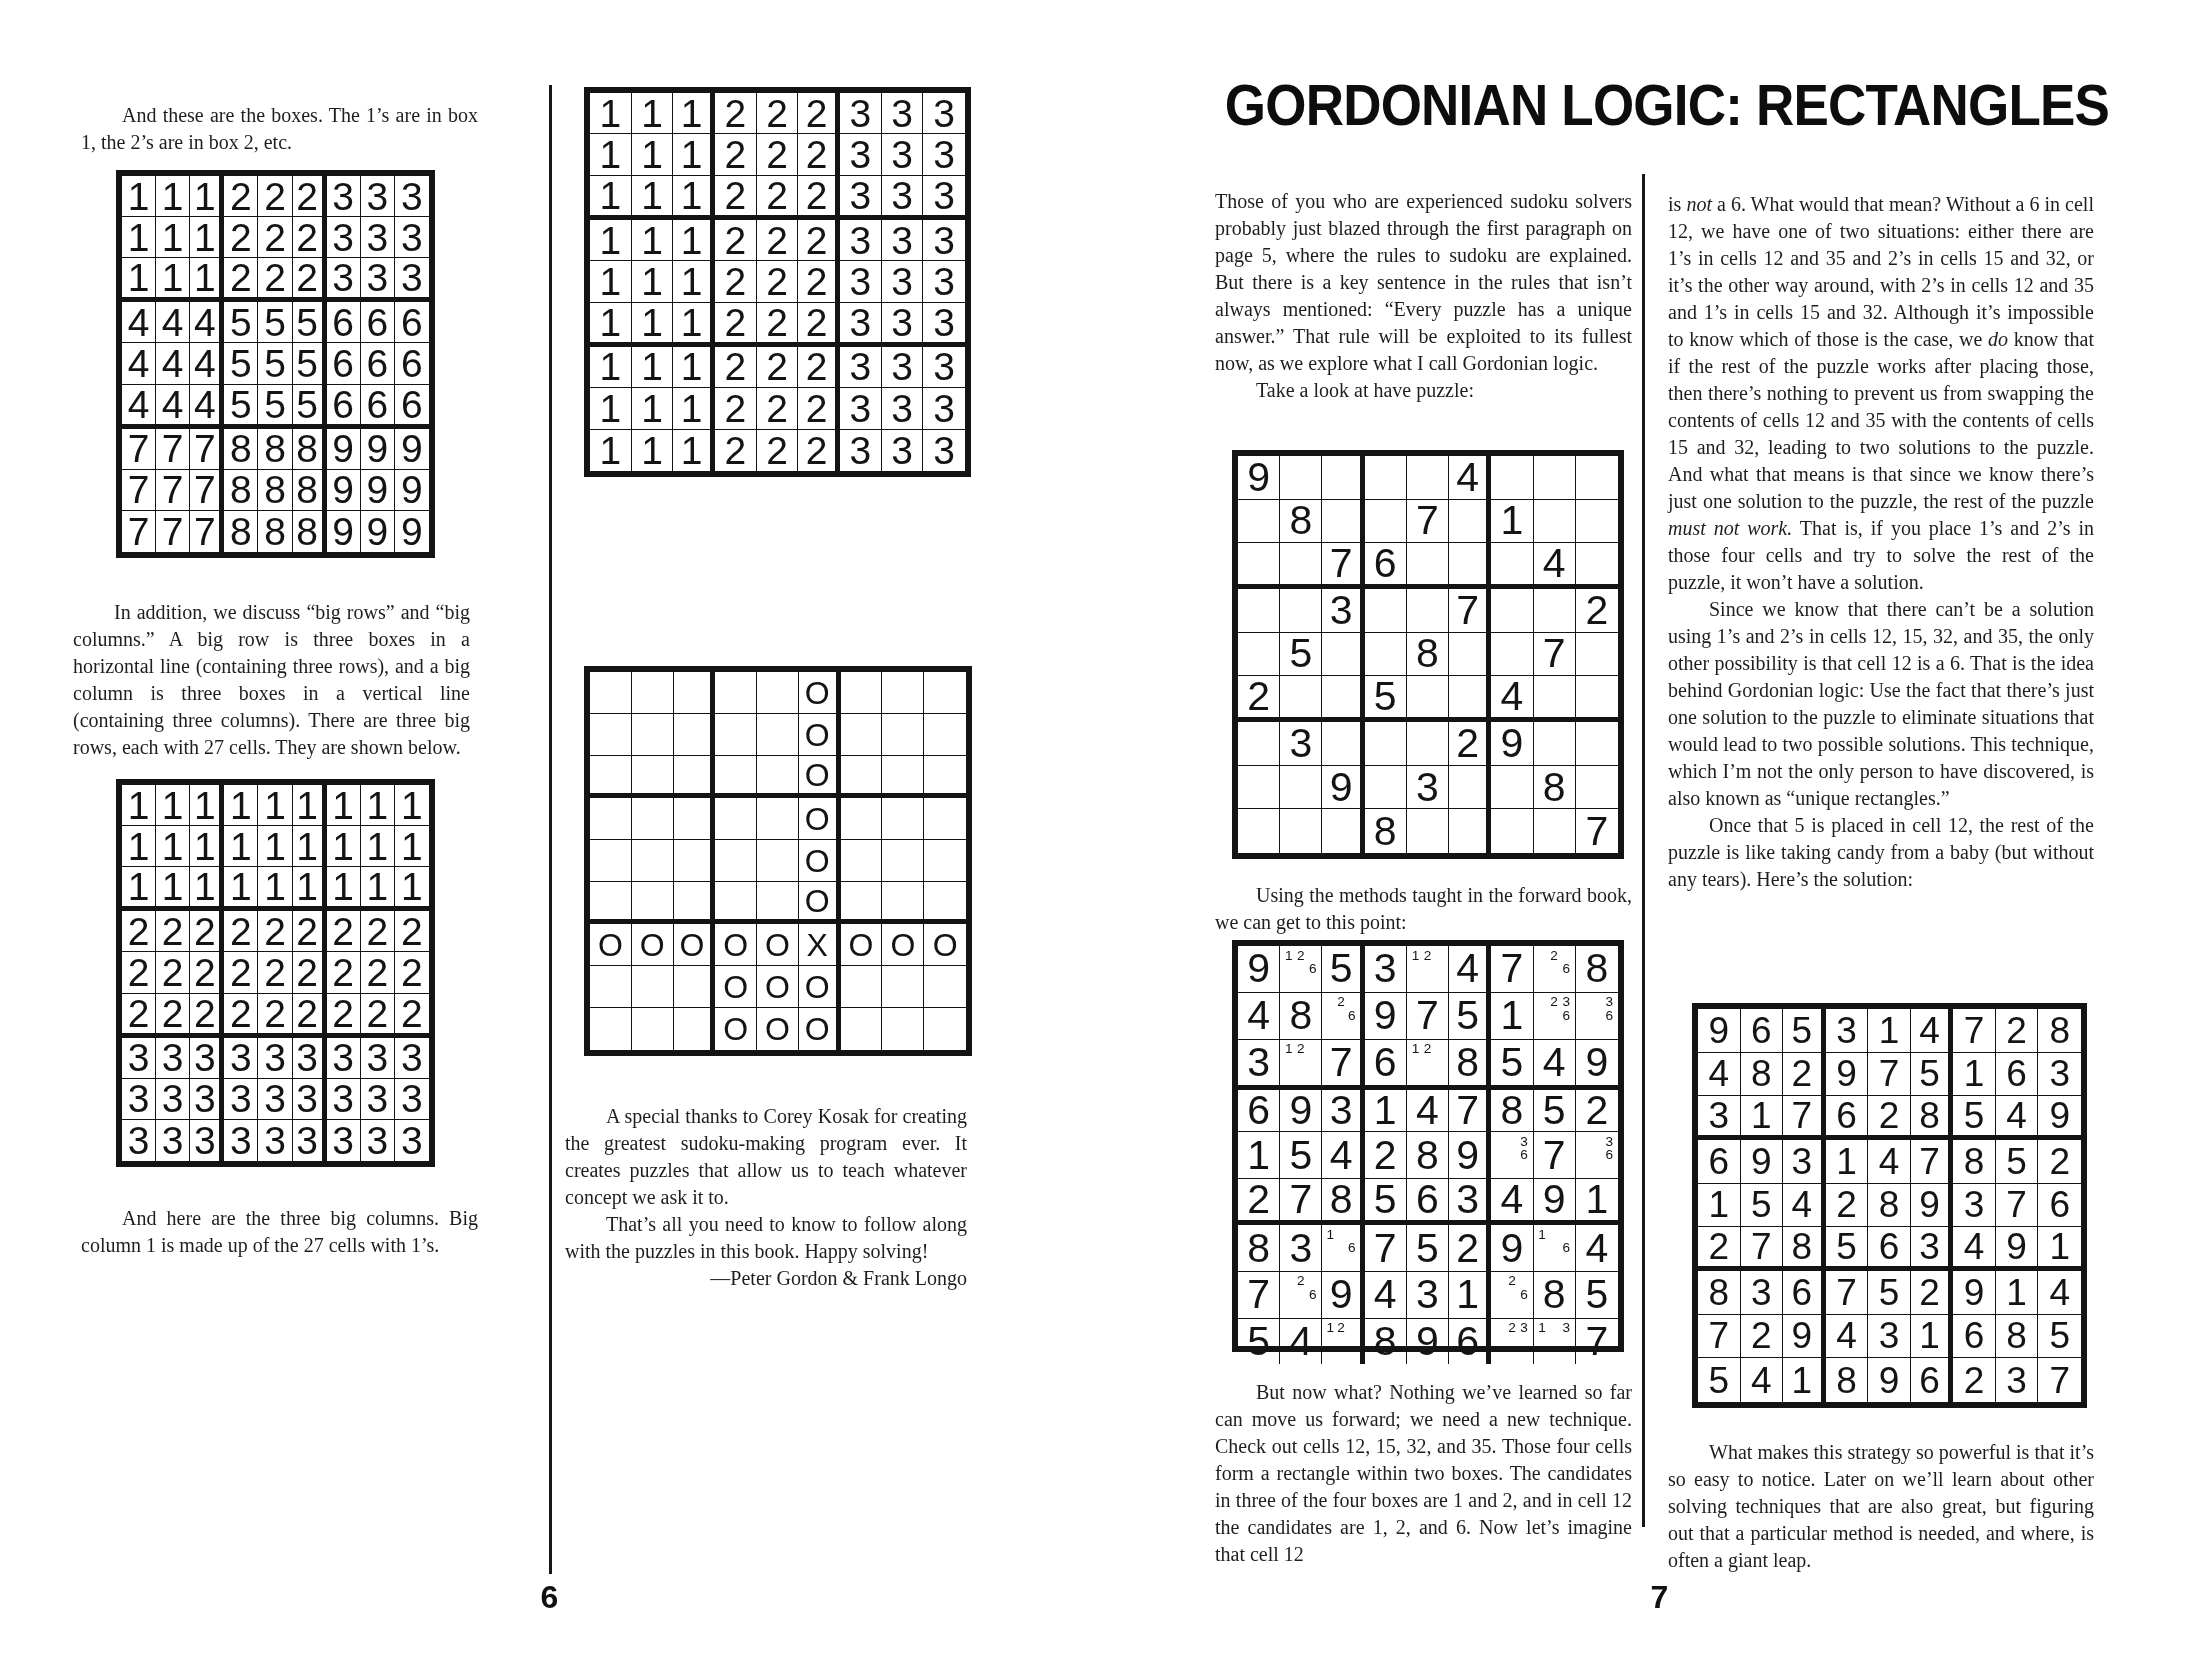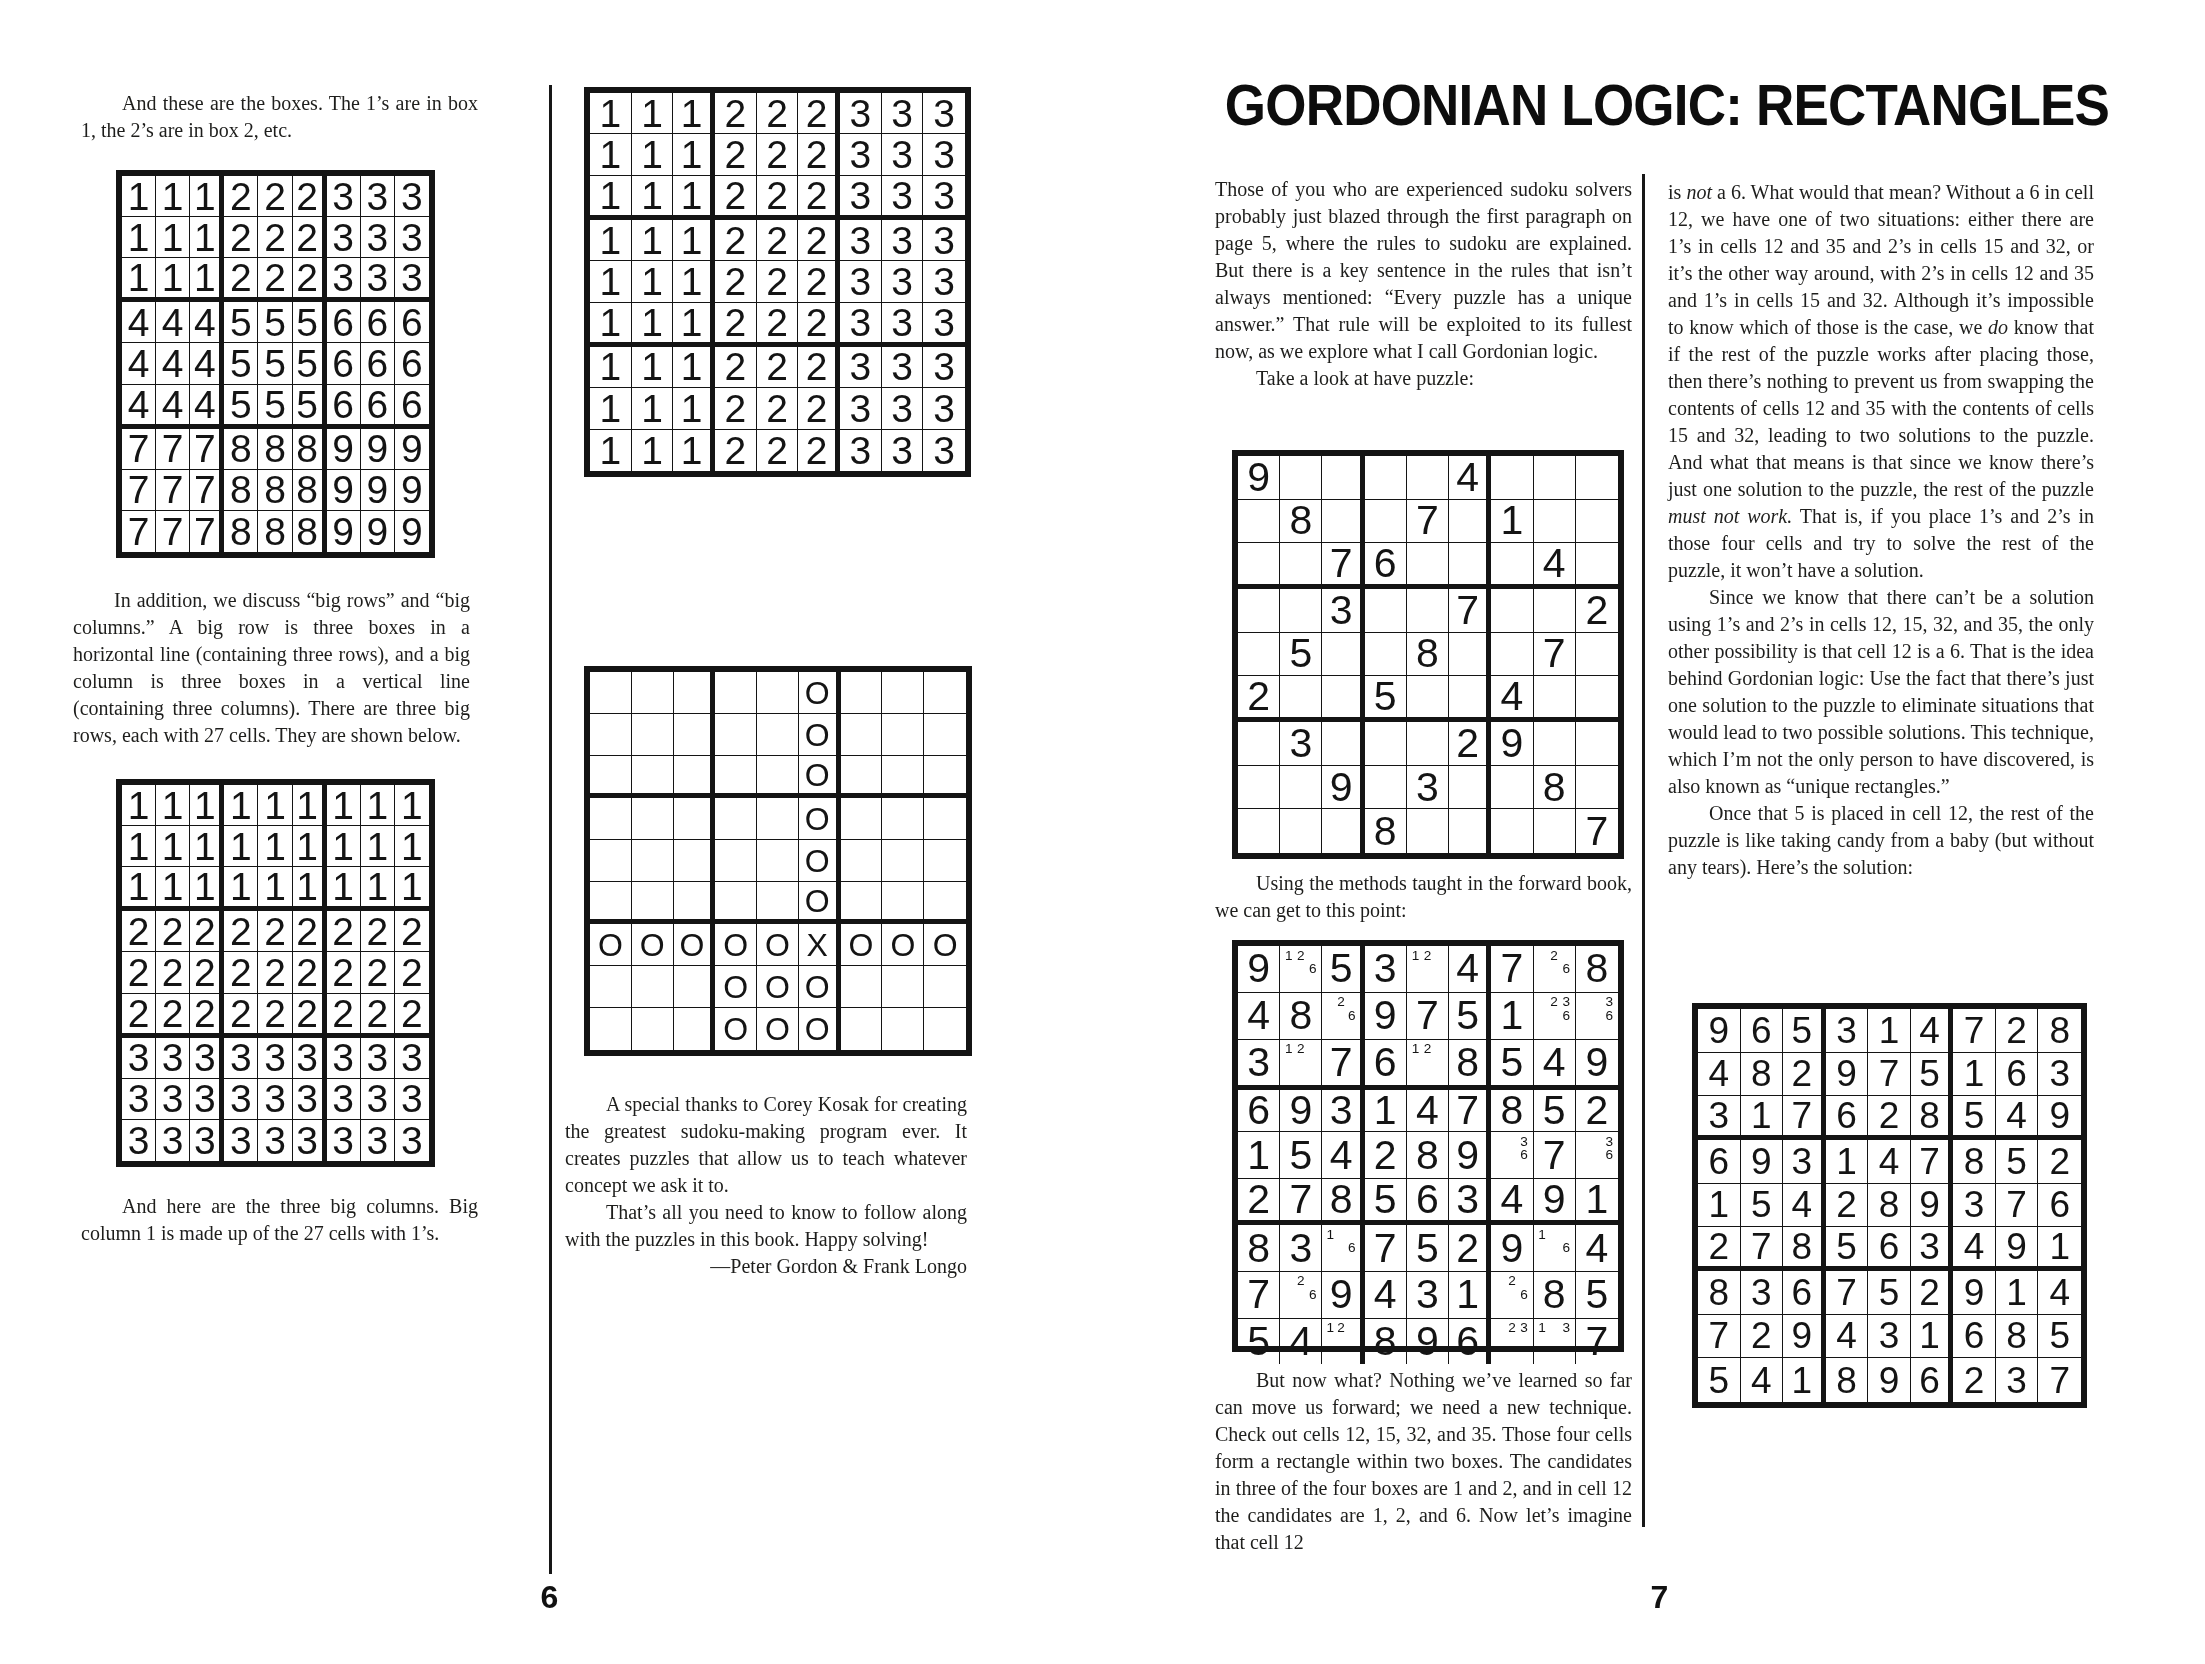--- a/index.html
+++ b/index.html
@@ -1,20 +1,20 @@
 <!DOCTYPE html>
 <html style="font-size:13.6px"><head>
 <meta charset="utf-8">
 <style>
   html,body { margin:0; padding:0; background:#e8e8e8; }
   #page {
     position:relative; width:2205px; height:1665px; background:#ffffff;
     font-family:"Liberation Serif", serif; color:#1e1e1c; overflow:hidden;
   }
-  .blk { position:absolute; }
+  .blk { position:absolute;margin-top:12px; }
   p { margin:0; font-size:20px; line-height:27px; text-align:justify; text-indent:41px; }
   p.noind { text-indent:0; }
   p.attr { text-align:right; text-indent:0; }
   .vrule { position:absolute; width:2.5px; background:#171717; }
   .pagenum {
     position:absolute; font-family:"Liberation Sans", sans-serif; font-weight:bold;
     font-size:32px; color:#111; text-align:center; width:81px;
   }
   .title {
     position:absolute; left:1213px; top:71px; width:908px; text-align:center;
@@ -868,17 +868,20 @@
       <div class="cell">4</div>
       <div class="cell bv">1</div>
       <div class="cell">8</div>
       <div class="cell">9</div>
       <div class="cell bv">6</div>
       <div class="cell">2</div>
       <div class="cell">3</div>
       <div class="cell">7</div>
     </div>
 
+  <div class="blk" id="r-col2-end">
+    <p>What makes this strategy so powerful is that it’s so easy to notice. Later on we’ll learn about other solving techniques that are also great, but figuring out that a particular method is needed, and where, is often a giant leap.</p>
+  </div>
 
   <div class="pagenum" id="r-pagenum">7</div>
 
 </div>
 
 
 </body></html>

